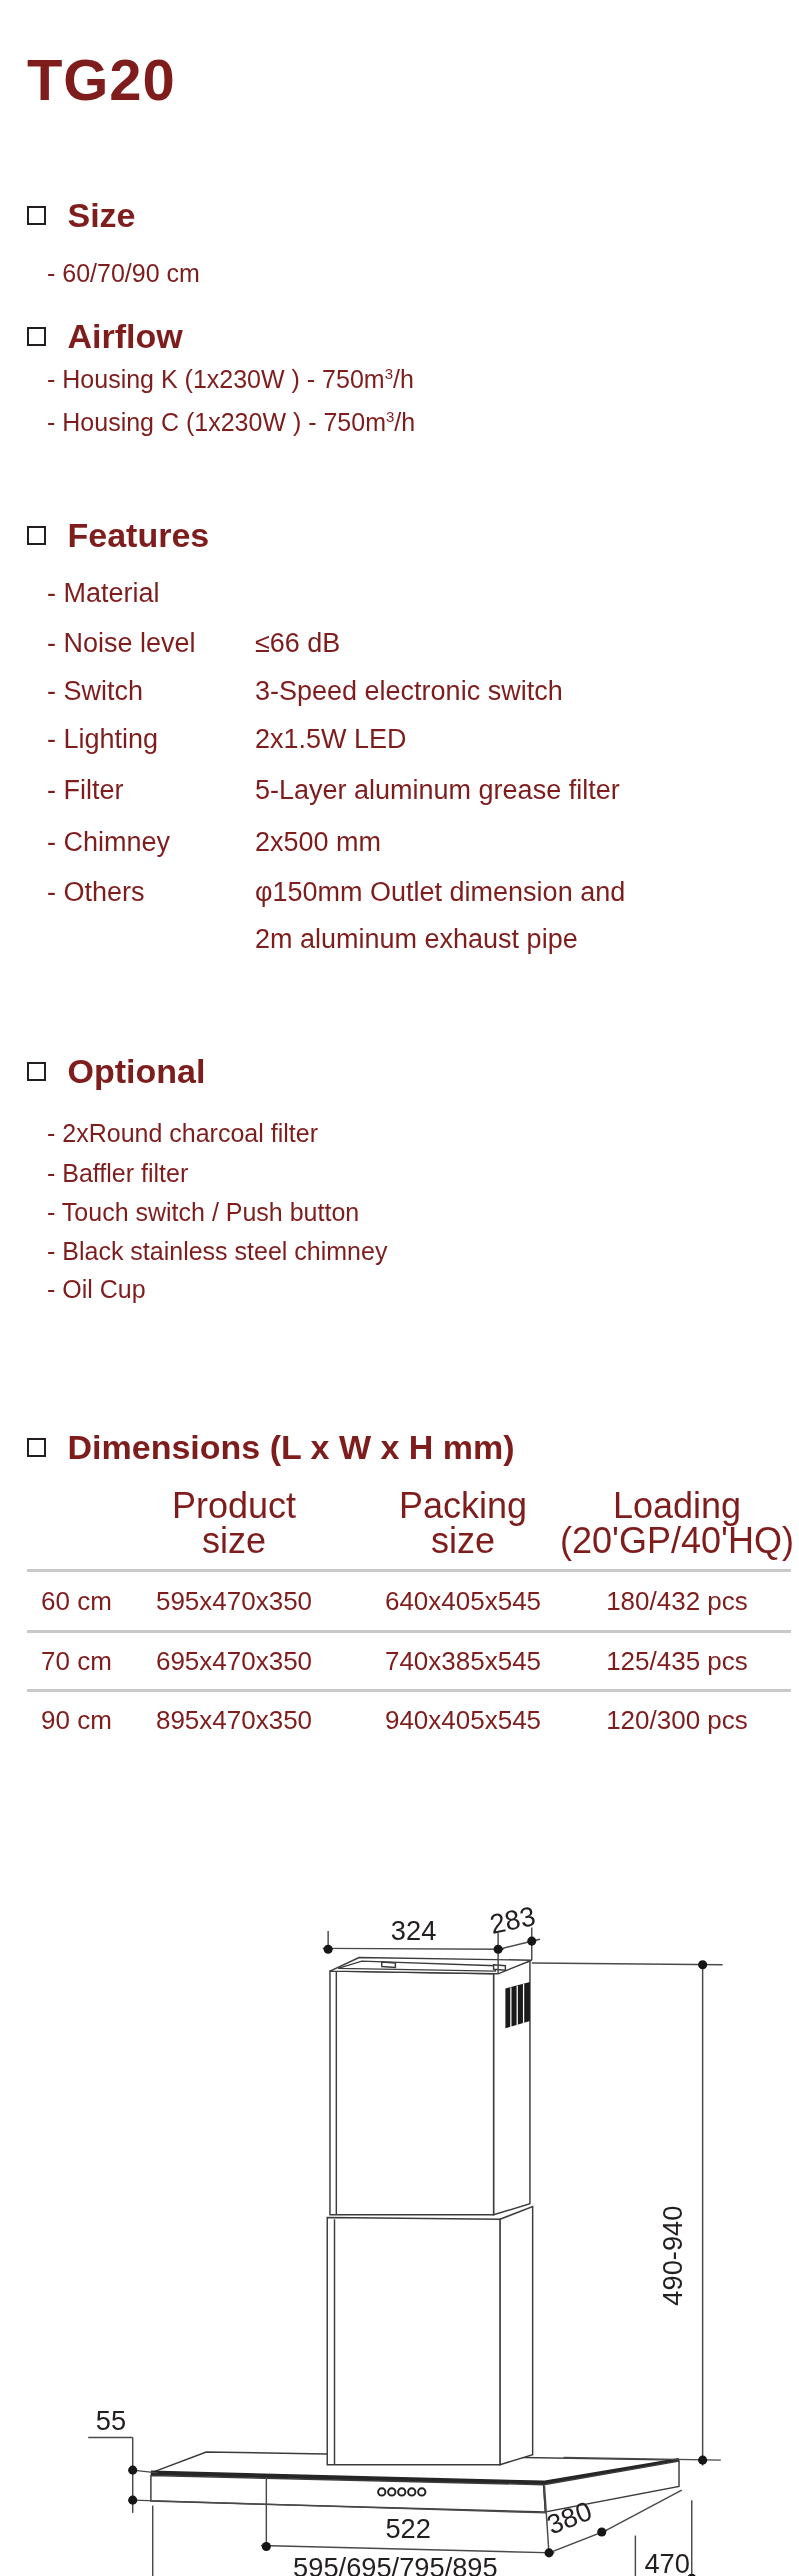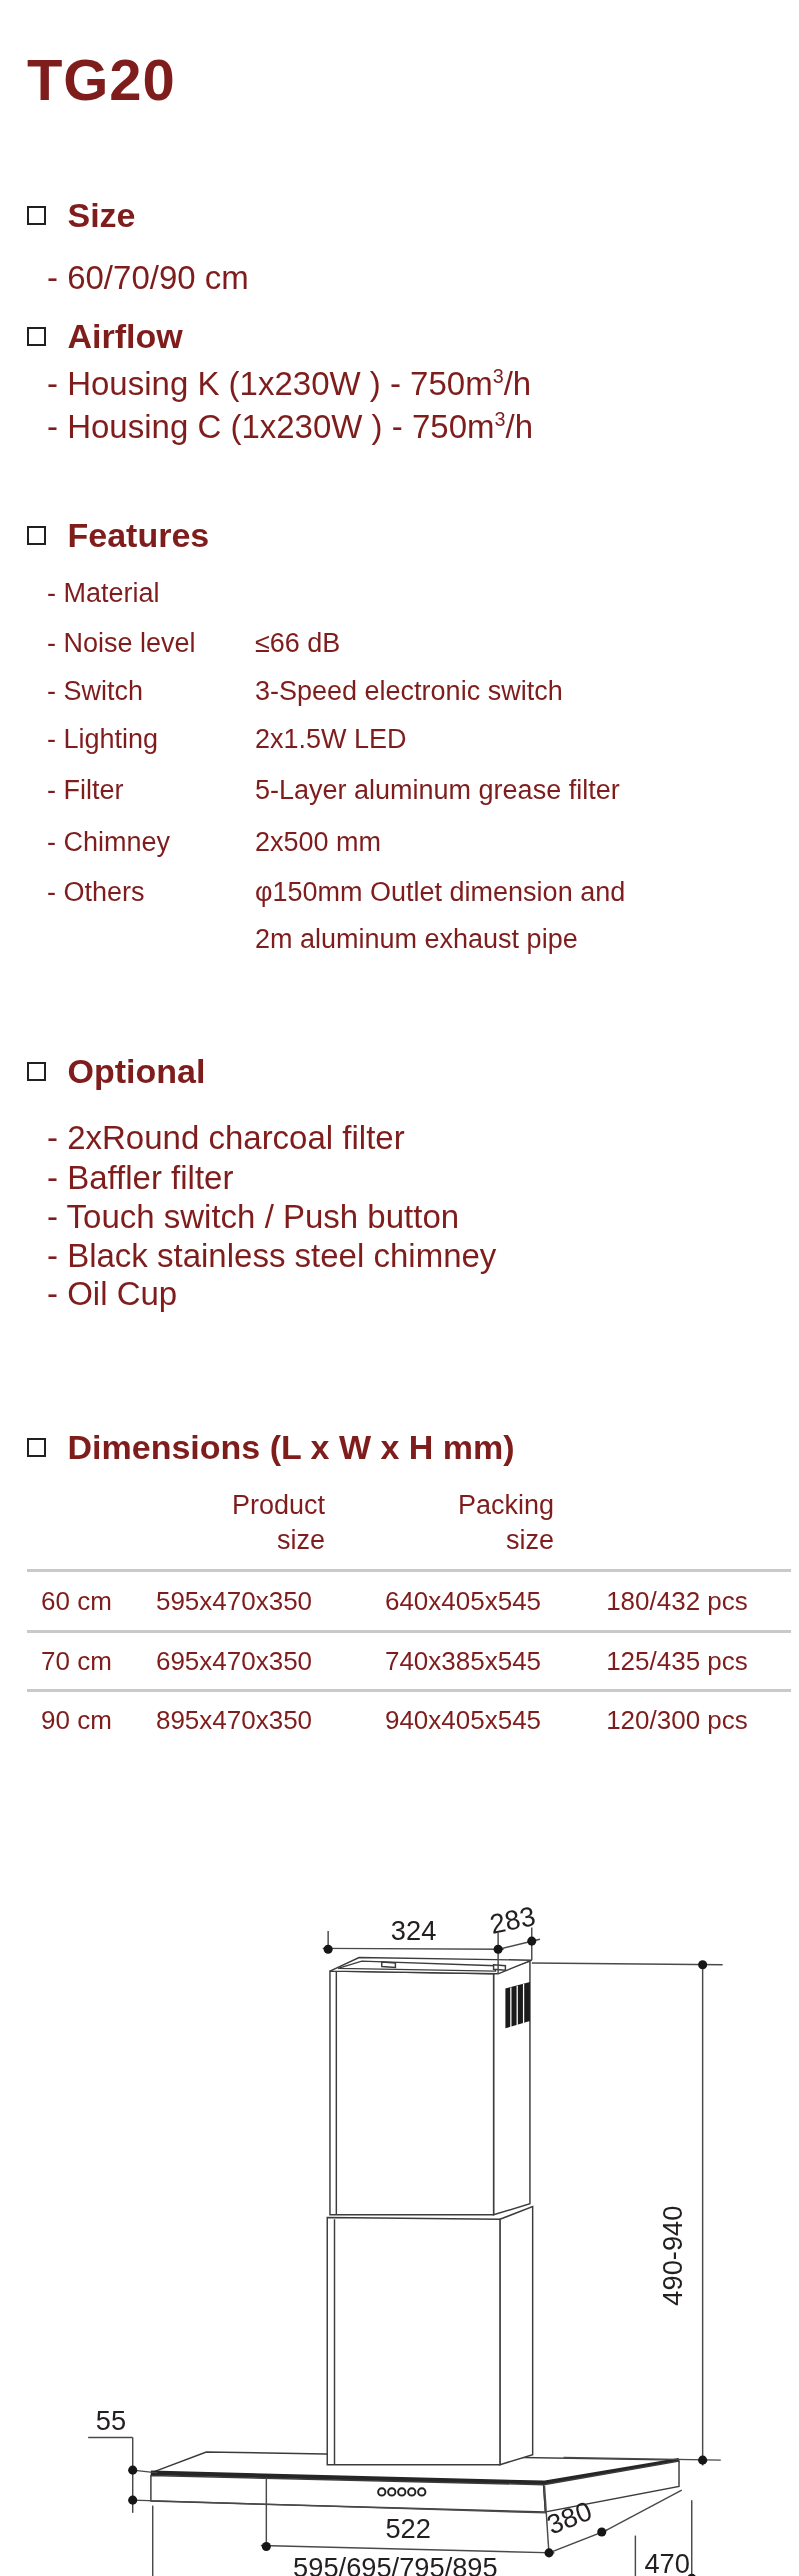--- a/index.html
+++ b/index.html
@@ -2,26 +2,26 @@
 <html style="font-size:14.5px"><head>
 <meta charset="utf-8">
 <style>
   html,body{margin:0;padding:0;background:#ffffff;}
   #page{position:relative;width:799px;height:2576px;background:#ffffff;
         font-family:"Liberation Sans", sans-serif;color:#7f1d1d;overflow:hidden;margin-top:40px;}
   .abs{position:absolute;}
   .title{font-size:58px;font-weight:700;letter-spacing:0.9px;}
   .heading{display:flex;align-items:center;gap:22px;font-size:34px;font-weight:700;}
   .sq{width:14.5px;height:14.5px;border:2.7px solid #231f20;flex:0 0 auto;}
-  .body-text{font-size:33px;line-height:1.2;white-space:nowrap;}
+  .body-text{font-size:25px;line-height:1.2;white-space:nowrap;}
   .feat-label{font-size:27px;white-space:nowrap;}
   .feat-value{font-size:27px;white-space:nowrap;}
   sup{font-size:0.6em;}
   .rule{position:absolute;left:27px;width:764px;height:2.7px;background:#c9c9c9;}
-  .th{font-size:27px;text-align:right;line-height:35px;white-space:pre-line;}
+  .th{font-size:36px;text-align:center;line-height:35px;white-space:pre-line;}
   .td{font-size:26px;white-space:nowrap;}
   .center{text-align:center;}
   svg text{font-family:"Liberation Sans", sans-serif;fill:#231f20;}
 </style>
 </head>
 <body>
 
 <div id="page">
 
   <div class="abs title" style="left:27px;top:5.5px;">TG20</div>
@@ -68,20 +68,21 @@
   <div class="abs body-text" style="left:47px;top:1157px;">- Touch switch / Push button</div>
   <div class="abs body-text" style="left:47px;top:1234px;">- Oil Cup</div>
 
   <div class="abs heading" style="left:27px;top:1388px;">
     <span class="sq"></span>
     <span>Dimensions (L x W x H mm)</span>
   </div>
 
   <div class="abs th" style="left:143px;top:1448px;width:182px;"><span>Product</span><br><span>size</span></div>
   <div class="abs th" style="left:372px;top:1448px;width:182px;"><span>Packing</span><br><span>size</span></div>
+  <div class="abs th" style="left:556px;top:1448px;width:242px;"><span>Loading</span><br><span>(20'GP/40'HQ)</span></div>
 
   <div class="rule" style="top:1529px;"></div>
 
   <div class="abs td" style="left:41px;top:1546px;">60 cm</div>
   <div class="abs td center" style="left:143px;top:1546px;width:182px;">595x470x350</div>
   <div class="abs td center" style="left:372px;top:1546px;width:182px;">640x405x545</div>
   <div class="abs td center" style="left:556px;top:1546px;width:242px;">180/432 pcs</div>
   <div class="rule" style="top:1590px;"></div>
 
   <div class="abs td" style="left:41px;top:1606px;">70 cm</div>

